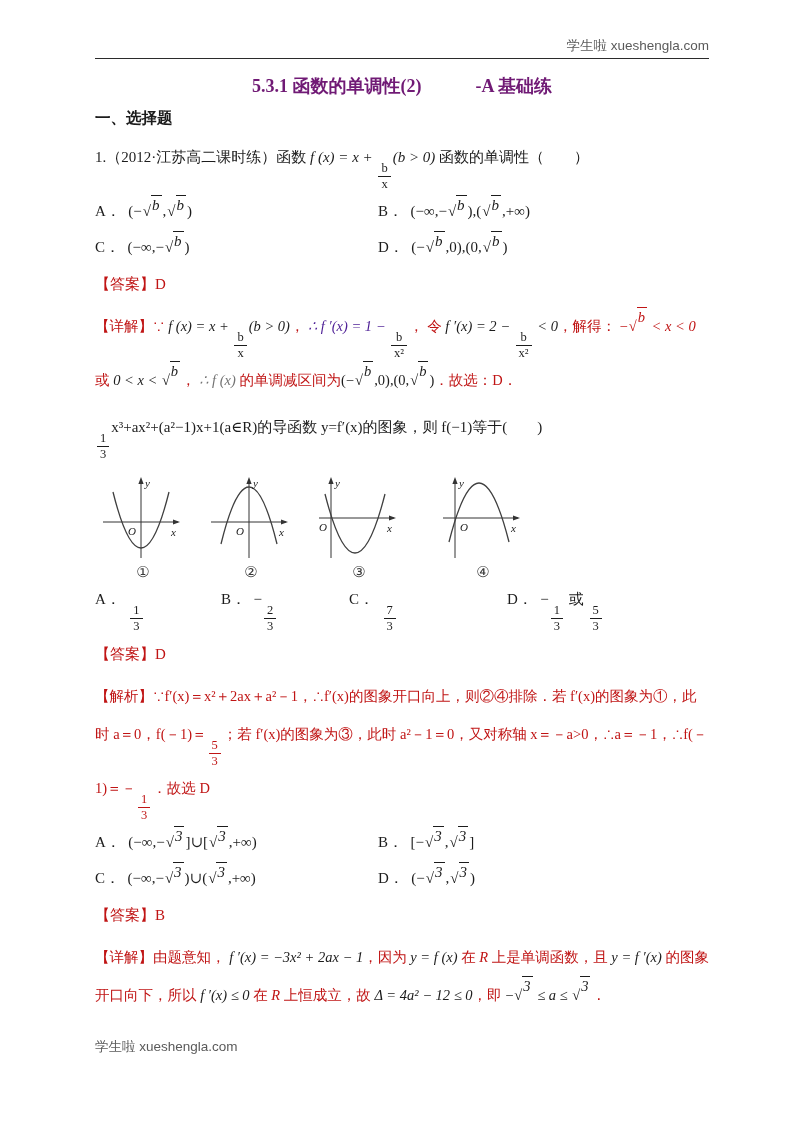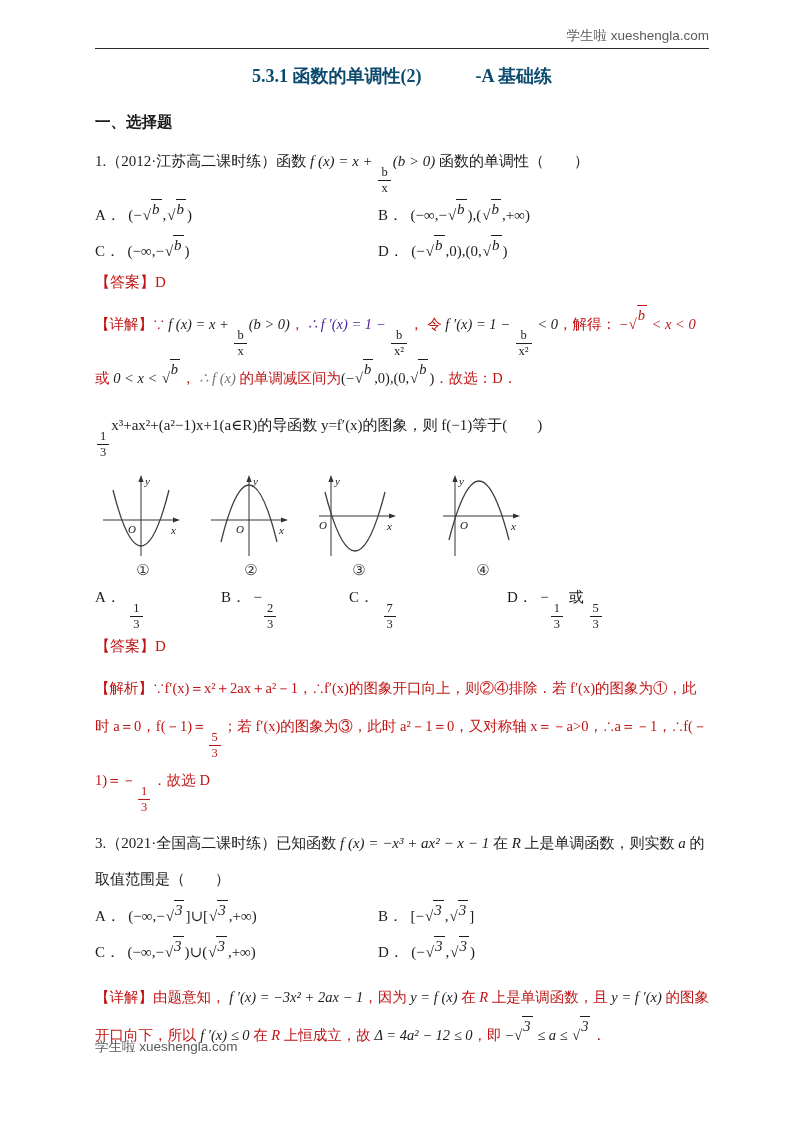--- a/index.html
+++ b/index.html
@@ -1,26 +1,26 @@
 <!DOCTYPE html>
 <html style="--red: #c01414;"><head>
 <meta charset="utf-8">
 <style>
   html,body{margin:0;padding:0;background:#ffffff;}
   body{width:793px;height:1122px;font-family:"Liberation Serif","DejaVu Serif",serif;color:#1c1c1c;}
-  .page{position:relative;box-sizing:border-box;width:793px;height:1122px;padding:26px 84px 0 95px;overflow:hidden;}
+  .page{position:relative;box-sizing:border-box;width:793px;height:1122px;padding:36px 84px 0 95px;overflow:hidden;}
   .header{border-bottom:1.6px solid #2b2b2b;padding-bottom:3px;text-align:right;}
   .brand{font-family:"Liberation Sans","DejaVu Sans",sans-serif;font-size:13.5px;color:#5a5a5a;}
-  .title{text-align:center;font-size:18px;font-weight:bold;margin:15px 0 0 0;white-space:pre;color:#0c4a6e;}
-  .section{font-weight:bold;font-size:15.5px;margin-top:24px;}
+  .title{text-align:center;font-size:18px;font-weight:bold;margin:15px 0 0 0;white-space:pre;color:#701a75;}
+  .section{font-weight:bold;font-size:15.5px;margin-top:10px;}
   .stem{font-size:15px;line-height:36px;margin-top:10px;}
   .opts2{display:grid;grid-template-columns:283px auto;row-gap:3px;margin-top:3px;}
   .opts4{display:grid;grid-template-columns:126px 128px 158px auto;margin-top:2px;}
   .opt{font-size:15px;line-height:33px;white-space:pre;}
-  .answer{color:var(--red,#c01414);font-size:15px;line-height:28px;margin-top:0;}
+  .answer{color:var(--red,#c01414);font-size:15px;line-height:28px;margin-top:6px;}
   .expl{font-size:14.5px;line-height:38px;color:var(--red,#c01414);margin-top:9px;}
   .it{font-style:italic;text-align:center;}
   .fr{display:inline-flex;flex-direction:column;text-align:center;vertical-align:-10px;font-size:12.5px;line-height:1.2;margin:0 2px;font-style:normal;}
   .fr .n{border-bottom:1px solid currentColor;padding:0 3px;}
   .fr .d{padding:0 3px;}
   .sq{display:inline-flex;align-items:flex-start;margin:0 1px;}
   .sq .rs{font-style:normal;}
   .sq .rb{border-top:1px solid currentColor;font-style:italic;padding:0 2px 0 1px;line-height:1.25;}
   .graphs{display:flex;gap:20px;margin:8px 0 0 4px;}
   .graph{margin:0;}
@@ -56,21 +56,21 @@
     <div class="opt"><span>C． (−∞,−</span><span class="sq"><span class="rs">√</span><span class="rb">b</span></span><span>)</span></div>
     <div class="opt"><span>D． (−</span><span class="sq"><span class="rs">√</span><span class="rb">b</span></span><span>,0),(0,</span><span class="sq"><span class="rs">√</span><span class="rb">b</span></span><span>)</span></div>
   </div>
   <div class="answer">【答案】D</div>
   <div class="expl"><span>【详解】∵ </span><span class="it" style="color: rgb(28, 28, 28);">f (x) = x + </span><span class="fr" style="color: rgb(28, 28, 28);">
         <span class="n">b</span>
         <span class="d">x</span>
       </span><span class="it" style="color: rgb(28, 28, 28);">(b &gt; 0)</span><span>， </span><span class="it" style="color: #4c1d95;">∴ f ′(x) = 1 − </span><span class="fr" style="color: rgb(28, 28, 28);">
         <span class="n">b</span>
         <span class="d">x²</span>
-      </span><span>， 令 </span><span class="it" style="color: rgb(28, 28, 28);">f ′(x) = 1 − </span><span class="fr" style="color: rgb(28, 28, 28);">
+      </span><span>， 令 </span><span class="it" style="color: rgb(28, 28, 28);">f ′(x) = 2 − </span><span class="fr" style="color: rgb(28, 28, 28);">
         <span class="n">b</span>
         <span class="d">x²</span>
       </span><span class="it" style="color: rgb(28, 28, 28);"> &lt; 0</span><span>，解得： −</span><span class="sq">
         <span class="rs">√</span>
         <span class="rb">b</span>
       </span><span class="it"> &lt; x &lt; 0 </span><span>或 </span><span class="it" style="color: rgb(28, 28, 28);">0 &lt; x &lt; </span><span class="sq" style="color: rgb(28, 28, 28);">
         <span class="rs">√</span>
         <span class="rb">b</span>
       </span><span>， </span><span class="it" style="color: #737373;">∴ f (x)</span><span> 的单调减区间为</span><span style="color: rgb(28, 28, 28);">(−</span><span class="sq" style="color: rgb(28, 28, 28);">
         <span class="rs">√</span>
@@ -148,27 +148,27 @@
   </div>
   <div class="answer">【答案】D</div>
   <div class="expl"><span>【解析】∵f′(x)＝x²＋2ax＋a²－1，∴f′(x)的图象开口向上，则②④排除．若 f′(x)的图象为①，此时 a＝0，f(－1)＝</span><span class="fr">
         <span class="n">5</span>
         <span class="d">3</span>
       </span><span>；若 f′(x)的图象为③，此时 a²－1＝0，又对称轴 x＝－a&gt;0，∴a＝－1，∴f(－1)＝－</span><span class="fr">
         <span class="n">1</span>
         <span class="d">3</span>
       </span><span>．故选 D</span></div>
 
-  <div class="stem"><span>3.（2021·全国高二课时练）已知函数 </span><span class="it">f (x) = −x³ + ax² − x − 1</span><span> 在 </span><span class="it">R</span><span> 上是单调函数，则实数 </span><span class="it">a</span><span> 的取值范围是（　　）</span></div>
   <div class="opts2">
     <div class="opt"><span>A． (−∞,−</span><span class="sq"><span class="rs">√</span><span class="rb">3</span></span><span>]∪[</span><span class="sq"><span class="rs">√</span><span class="rb">3</span></span><span>,+∞)</span></div>
     <div class="opt"><span>B． [−</span><span class="sq"><span class="rs">√</span><span class="rb">3</span></span><span>,</span><span class="sq"><span class="rs">√</span><span class="rb">3</span></span><span>]</span></div>
     <div class="opt"><span>C． (−∞,−</span><span class="sq"><span class="rs">√</span><span class="rb">3</span></span><span>)∪(</span><span class="sq"><span class="rs">√</span><span class="rb">3</span></span><span>,+∞)</span></div>
     <div class="opt"><span>D． (−</span><span class="sq"><span class="rs">√</span><span class="rb">3</span></span><span>,</span><span class="sq"><span class="rs">√</span><span class="rb">3</span></span><span>)</span></div>
   </div>
+  <div class="answer">【答案】B</div>
   <div class="expl"><span>【详解】由题意知， </span><span class="it" style="color: rgb(28, 28, 28);">f ′(x) = −3x² + 2ax − 1</span><span>，因为 </span><span class="it" style="color: rgb(28, 28, 28);">y = f (x)</span><span> 在 </span><span class="it">R</span><span> 上是单调函数，且 </span><span class="it" style="color: rgb(28, 28, 28);">y = f ′(x)</span><span> 的图象开口向下，所以 </span><span class="it" style="color: rgb(28, 28, 28);">f ′(x) ≤ 0</span><span> 在 </span><span class="it">R</span><span> 上恒成立，故 </span><span class="it" style="color: rgb(28, 28, 28);">Δ = 4a² − 12 ≤ 0</span><span>，即 </span><span style="color: rgb(28, 28, 28);">−</span><span class="sq" style="color: rgb(28, 28, 28);">
         <span class="rs">√</span>
         <span class="rb">3</span>
       </span><span class="it" style="color: rgb(28, 28, 28);"> ≤ a ≤ </span><span class="sq" style="color: rgb(28, 28, 28);">
         <span class="rs">√</span>
         <span class="rb">3</span>
       </span><span>．</span></div>
 
   <div class="footer">
     <span class="brand">学生啦 xueshengla.com</span>

